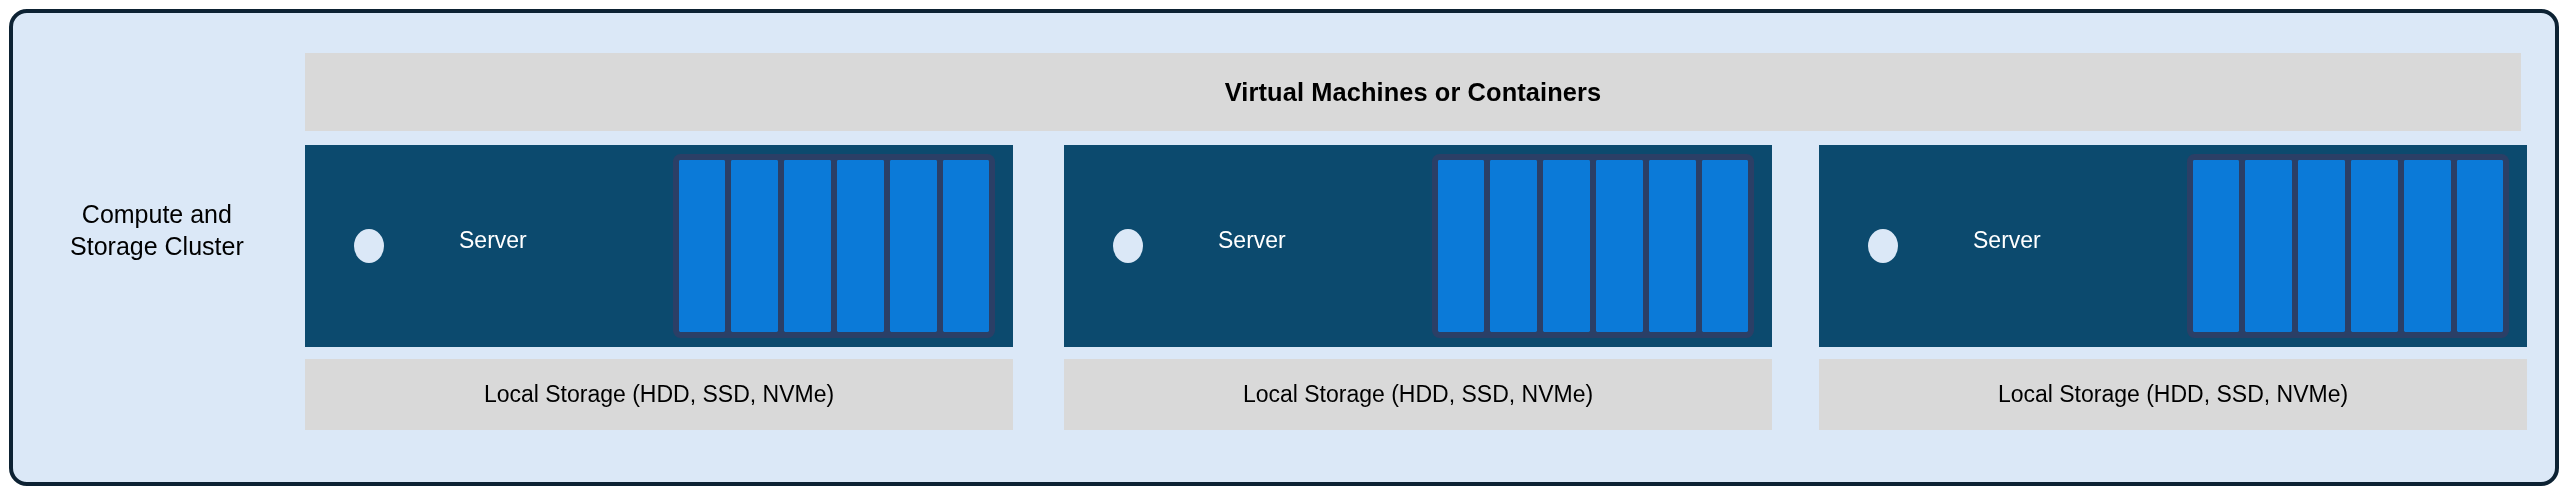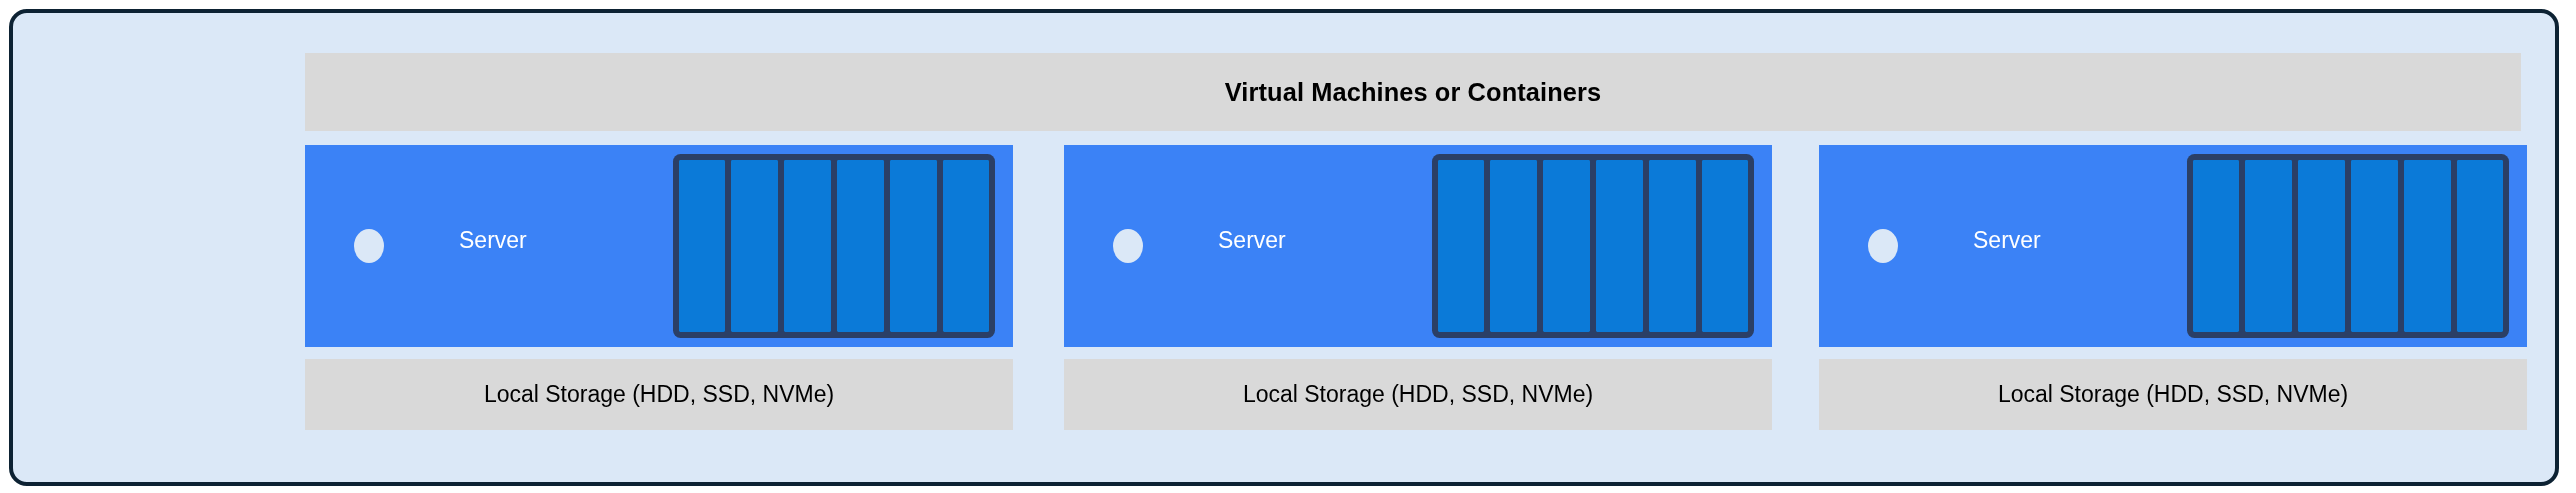--- a/index.html
+++ b/index.html
@@ -64,21 +64,21 @@
     position: absolute;
     top: 132px;
   }
   #node-0 { left: 292px;  width: 708px; }
   #node-1 { left: 1051px; width: 708px; }
   #node-2 { left: 1806px; width: 708px; }
 
   .server-box {
     position: relative;
     height: 202px;
-    background: #3b82f6;
+    background: #0c4a6e;
     box-sizing: border-box;
     padding-left: 45px;
   }
   #node-0 .server-box { width: 708px; }
   #node-1 .server-box { width: 708px; }
   #node-2 .server-box { width: 708px; }
 
   .power-dot {
     position: absolute;
     left: 49px;
@@ -134,20 +134,22 @@
     font-size: 23px;
     color: #000000;
     white-space: nowrap;
   }
 </style>
 </head>
 <body>
 
 <div id="cluster-frame">
 
+  <div id="cluster-label">Compute and
+Storage Cluster</div>
 
   <div id="vm-banner">
     <span id="vm-banner-label">Virtual Machines or Containers</span>
   </div>
 
   <div class="node" id="node-0">
     <div class="server-box">
       <span class="power-dot"></span>
       <span class="server-label">Server</span>
       <div class="bay-cage">

